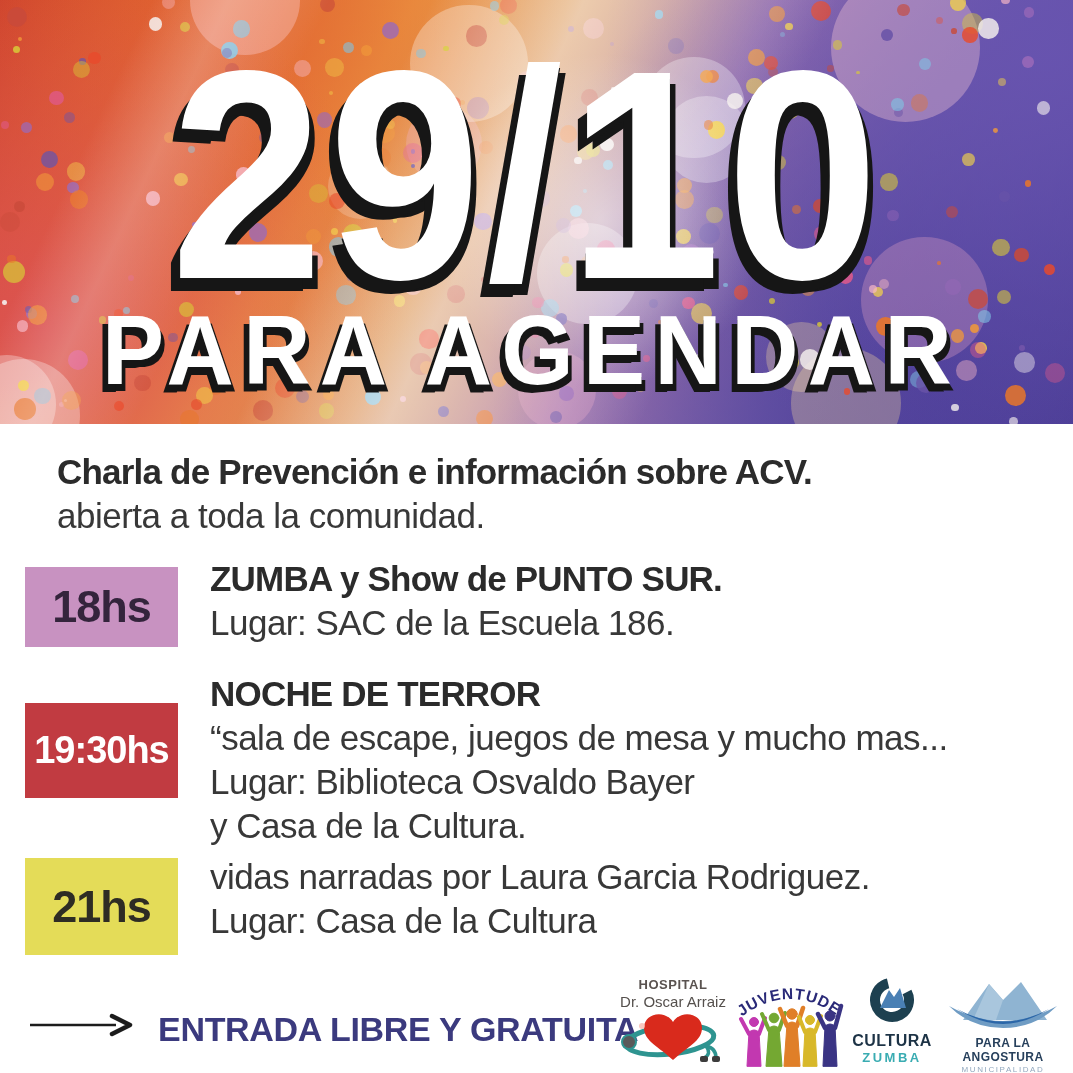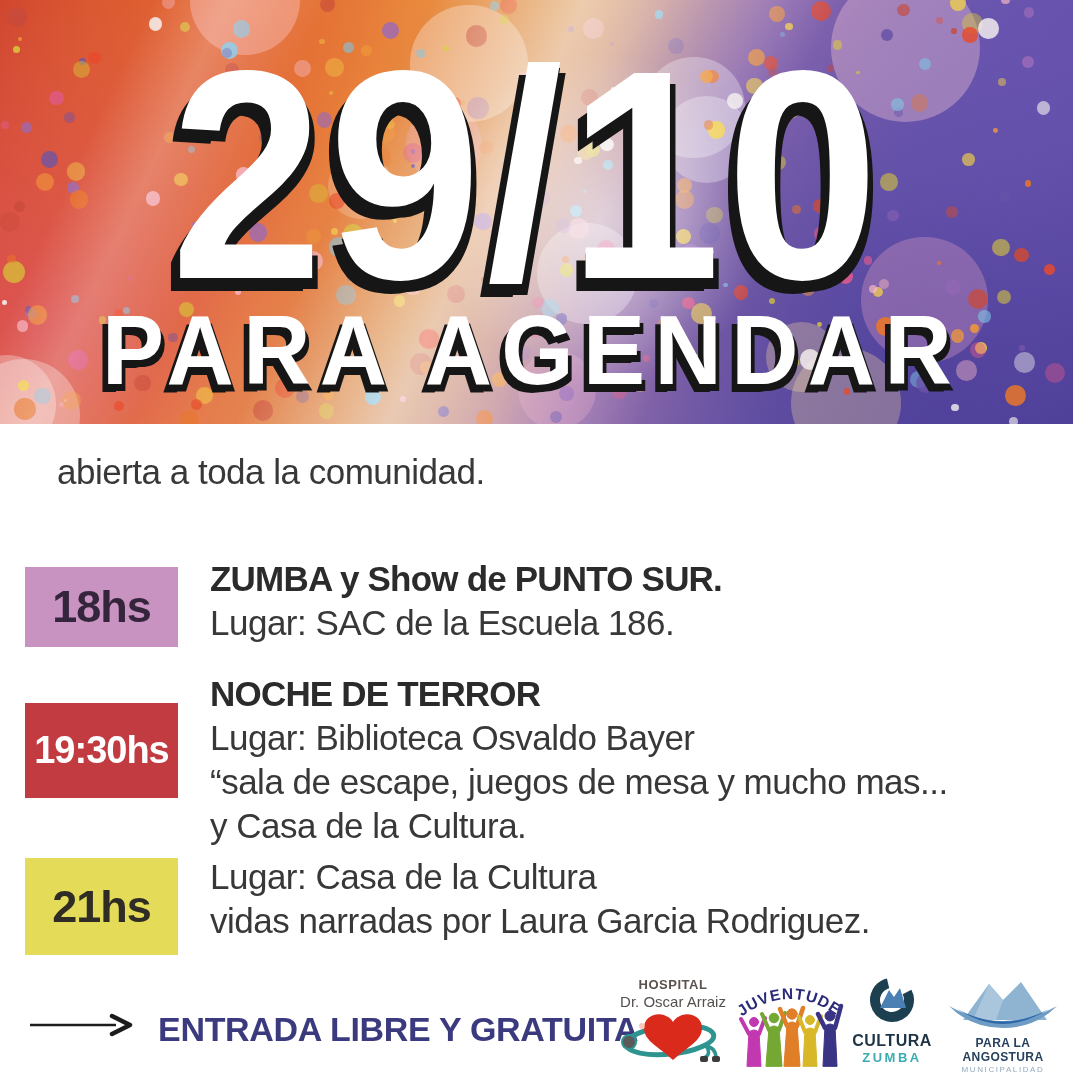--- a/index.html
+++ b/index.html
@@ -395,47 +395,48 @@
         <div style="position: absolute; border-radius: 50%; width: 10.5152px; height: 10.5152px; left: 1023.81px; top: 7.21226px; background: rgb(155, 106, 184); opacity: 0.72;"></div>
         <div style="position: absolute; border-radius: 50%; width: 21.196px; height: 21.196px; left: 582.723px; top: 17.937px; background: rgb(246, 183, 198); opacity: 0.43;"></div>
       </div>
     <div class="beams"></div>
     <div class="banner-date">29/10</div>
     <div class="banner-subtitle">PARA AGENDAR</div>
   </header>
 
   <section class="row row1">
     <div class="texts">
+      <div class="ev-title">Charla de Prevención e información sobre ACV.</div>
       <div class="ev-line">abierta a toda la comunidad.</div>
     </div>
   </section>
 
   <section class="row row2">
     <div class="timebox" style="background: rgb(200, 146, 193); color: rgb(52, 36, 60);">18hs</div>
     <div class="texts">
       <div class="ev-title">ZUMBA y Show de PUNTO SUR.</div>
       <div class="ev-line">Lugar: SAC de la Escuela 186.</div>
     </div>
   </section>
 
   <section class="row row3">
     <div class="timebox" style="background: rgb(193, 59, 65); color: rgb(255, 255, 255);">19:30hs</div>
     <div class="texts">
       <div class="ev-title">NOCHE DE TERROR</div>
+      <div class="ev-line">“sala de escape, juegos de mesa y mucho mas...</div>
       <div class="ev-line">Lugar: Biblioteca Osvaldo Bayer</div>
-      <div class="ev-line">“sala de escape, juegos de mesa y mucho mas...</div>
       <div class="ev-line">y Casa de la Cultura.</div>
     </div>
   </section>
 
   <section class="row row4">
     <div class="timebox" style="background: rgb(228, 220, 88); color: rgb(46, 44, 36);">21hs</div>
     <div class="texts">
+      <div class="ev-line">vidas narradas por Laura Garcia Rodriguez.</div>
       <div class="ev-line">Lugar: Casa de la Cultura</div>
-      <div class="ev-line">vidas narradas por Laura Garcia Rodriguez.</div>
     </div>
   </section>
 
   <svg class="arrow-icon" width="112" height="26" viewBox="0 0 112 26">
     <line x1="2" y1="13" x2="88" y2="13" stroke="#1c1c1c" stroke-width="2.6"></line>
     <path d="M84,4 L102,13 L84,22" fill="none" stroke="#1c1c1c" stroke-width="4.5" stroke-linecap="round" stroke-linejoin="round"></path>
   </svg>
 
   <div class="admission" style="color: rgb(59, 58, 126);">ENTRADA LIBRE Y GRATUITA</div>
 

